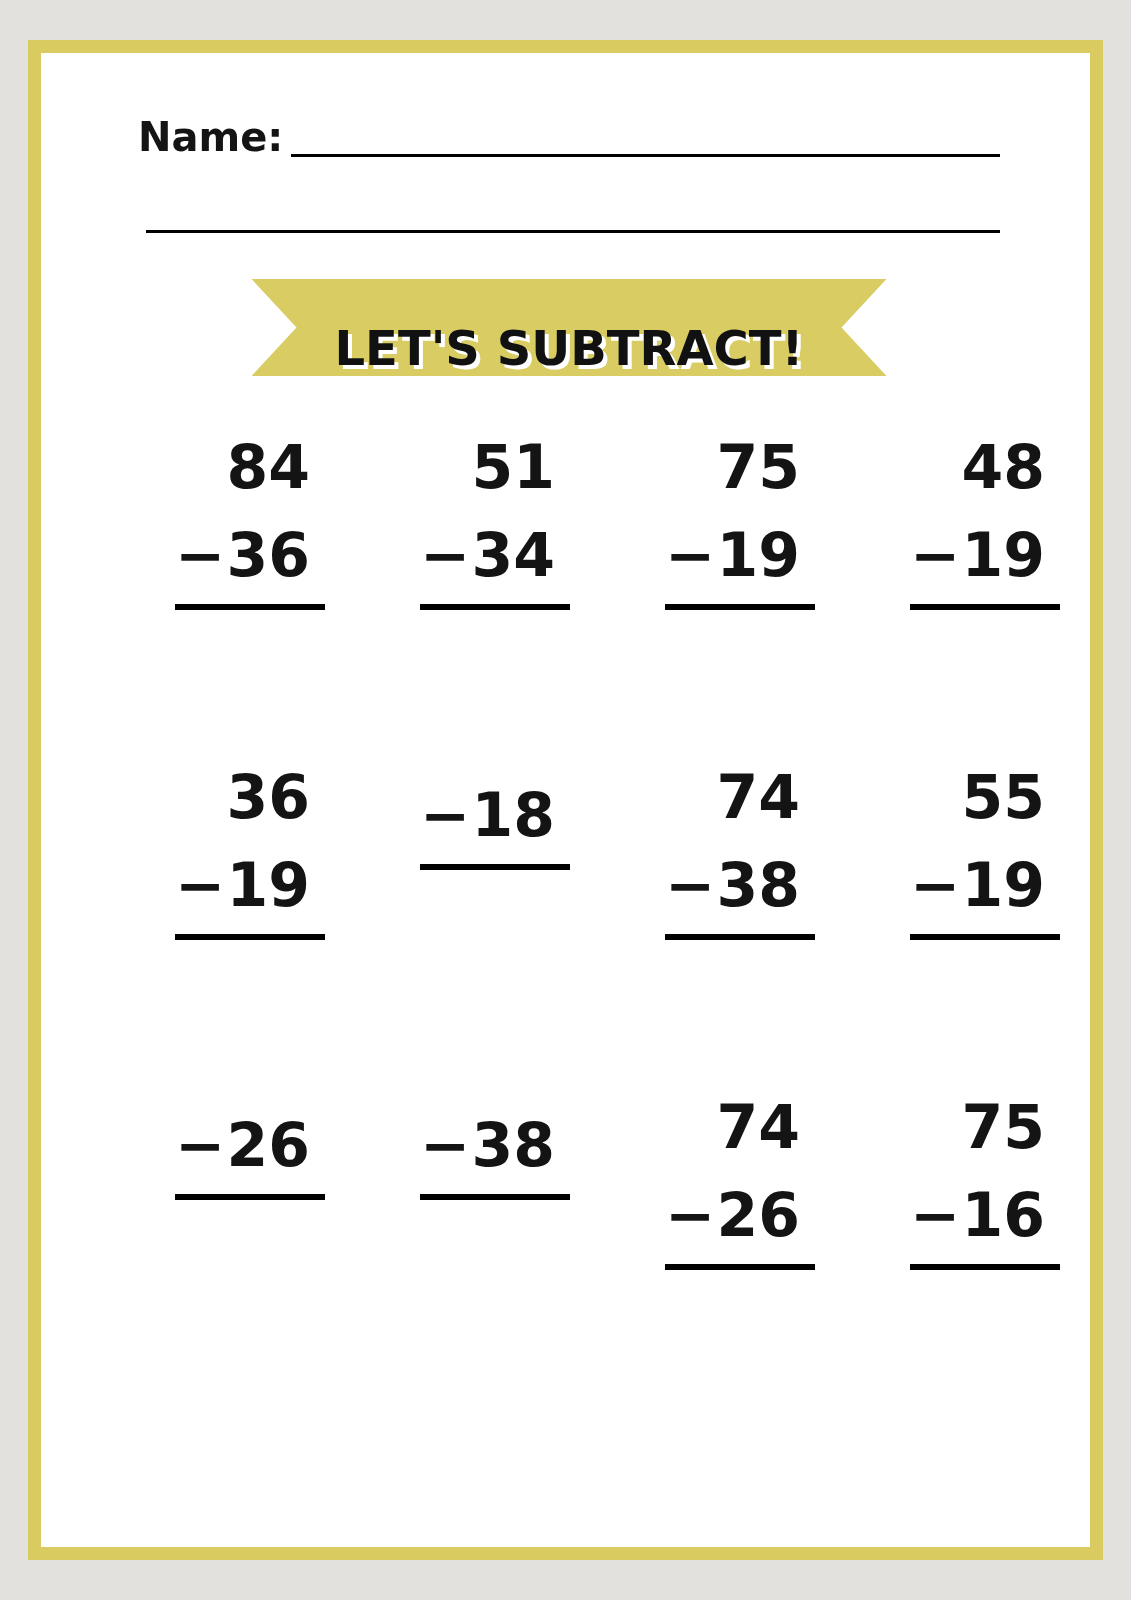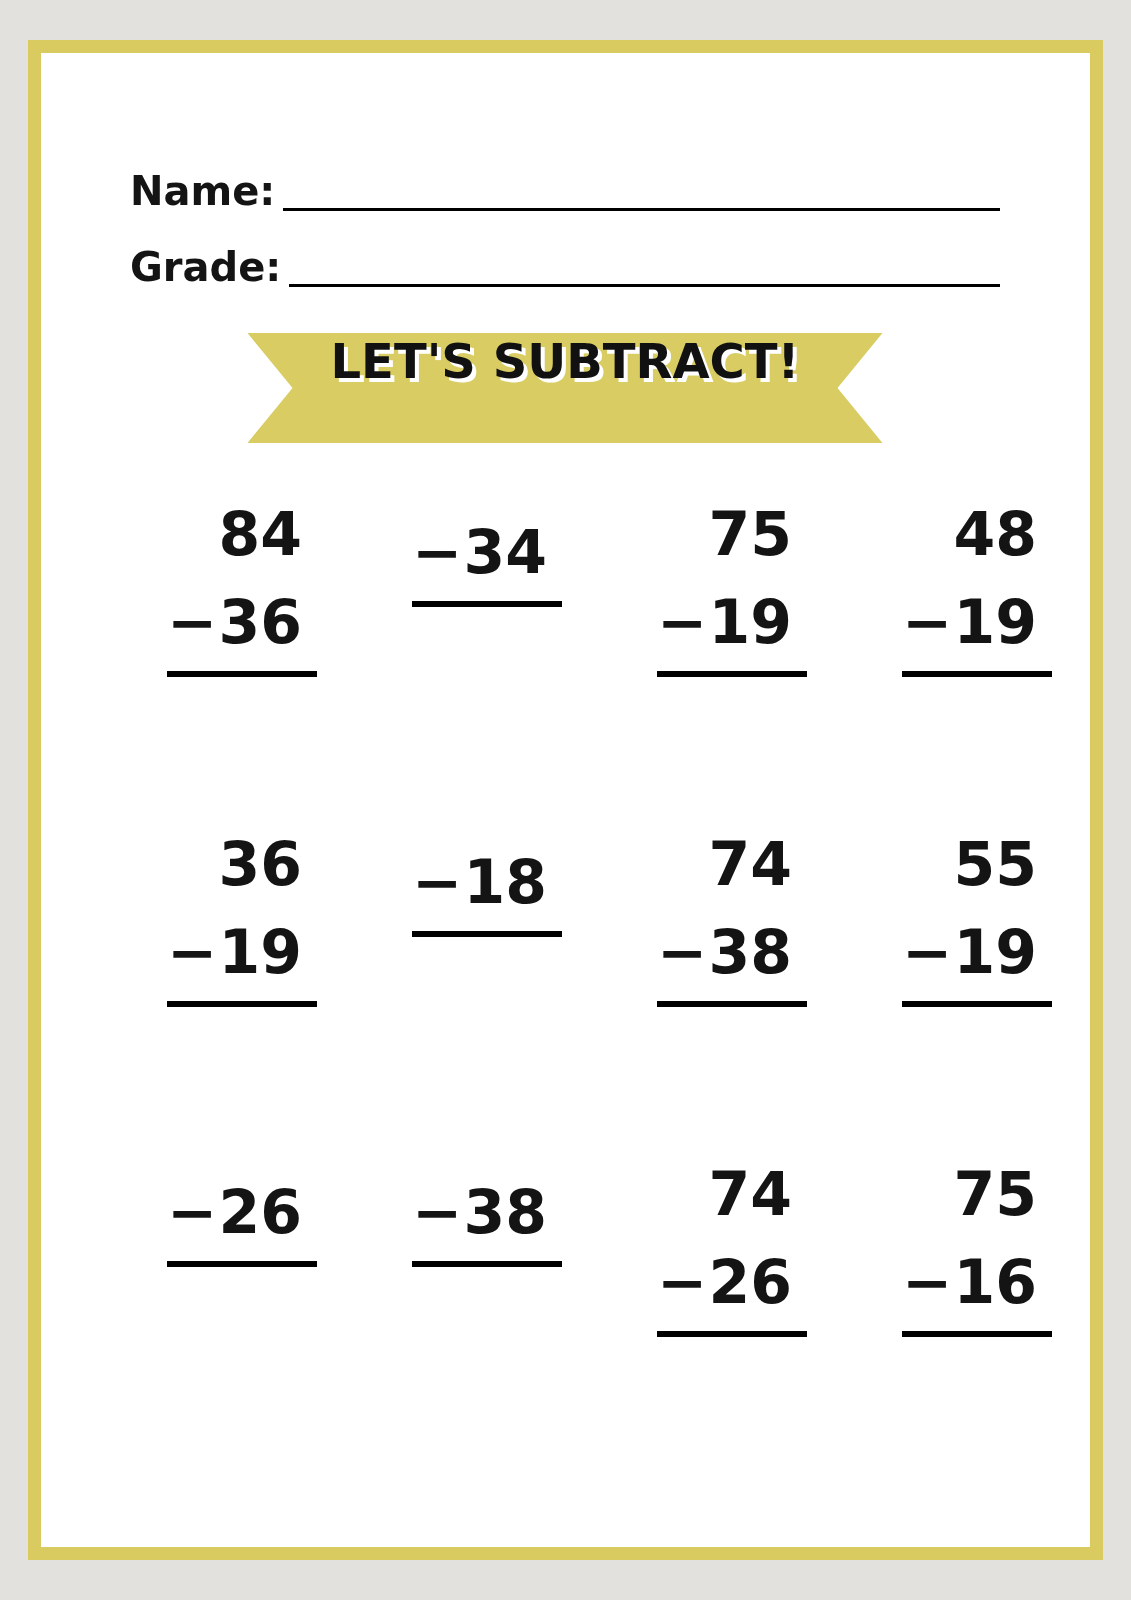--- a/index.html
+++ b/index.html
@@ -18,21 +18,22 @@
     overflow: hidden;
   }
   .paper {
     position: absolute;
     left: 28px; top: 40px;
     width: 1075px; height: 1520px;
     border: 13px solid var(--frame);
     background: var(--paper);
   }
   .content {
-    padding: 110px 90px 0 89px;
+    padding: 56px 90px 0 89px;
+    margin-left: 8px;
   }
   .field-row {
     display: flex;
     align-items: flex-end;
     height: 52px;
     margin-bottom: 24px;
   }
   .field-label {
     font-size: 40px;
     font-weight: 700;
@@ -42,25 +43,25 @@
   .fill-line {
     flex: 1;
     border-bottom: 3px solid #000;
     margin-left: 8px;
     margin-bottom: 4px;
     height: 40px;
   }
   .banner {
     margin: 42px auto 0 auto;
     width: 635px;
-    height: 110px;
+    height: 97px;
     background: var(--banner);
     clip-path: polygon(0 0, 100% 0, calc(100% - 45px) 50%, 100% 100%, 0 100%, 45px 50%);
     display: flex;
-    align-items: flex-start;
+    align-items: flex-end;
     justify-content: center;
   }
   .banner-title {
     font-size: 48px;
     font-weight: 700;
     letter-spacing: 0px;
     color: #111;
     text-shadow: 4px 4px 0 #ffffff;
     white-space: nowrap;
   }
@@ -100,40 +101,40 @@
 
 <div class="paper">
   <div class="content">
 
     <div class="field-row">
       <span class="field-label">Name:</span>
       <span class="fill-line"></span>
     </div>
 
     <div class="field-row">
-      <span class="field-label">Grade:</span>
       <span class="fill-line"></span>
     </div>
 
     <div class="banner">
       <span class="banner-title">LET'S SUBTRACT!</span>
     </div>
 
     <div class="problems-grid">
 
       <div class="problem-cell">
         <div class="minuend">84</div>
         <div class="sub-row">
           <span class="minus">−</span>
           <span>36</span>
         </div>
         <div class="answer-line"></div>
       </div>
 
       <div class="problem-cell">
+        <div class="minuend">51</div>
         <div class="sub-row">
           <span class="minus">−</span>
           <span>34</span>
         </div>
         <div class="answer-line"></div>
       </div>
 
       <div class="problem-cell">
         <div class="minuend">75</div>
         <div class="sub-row">

